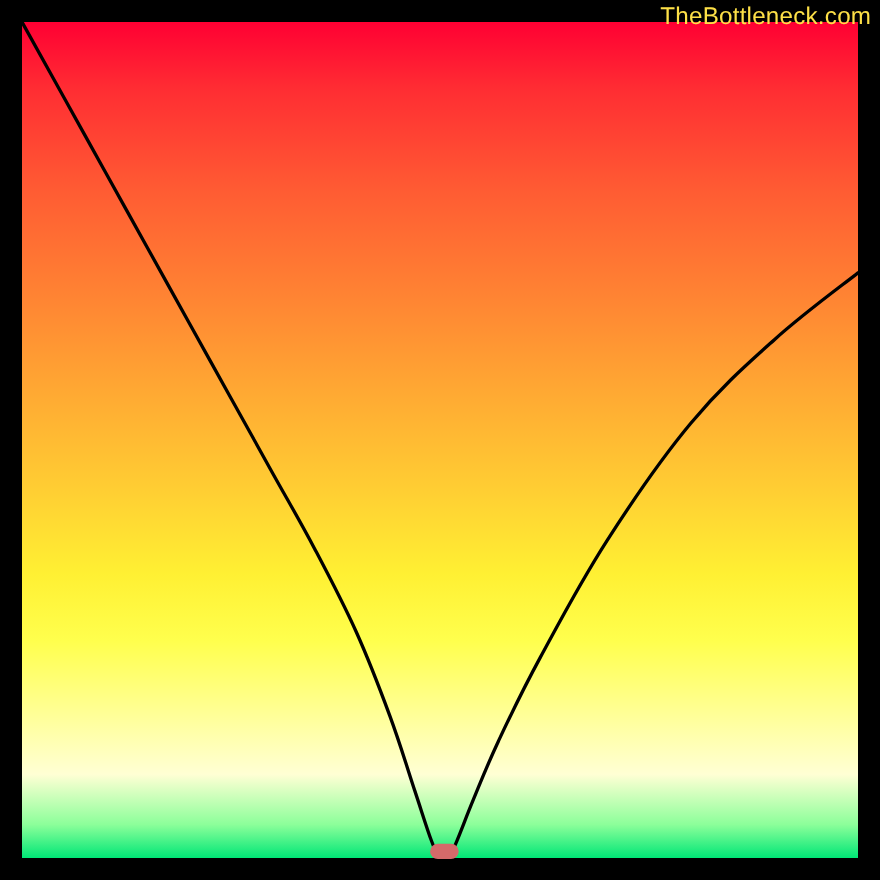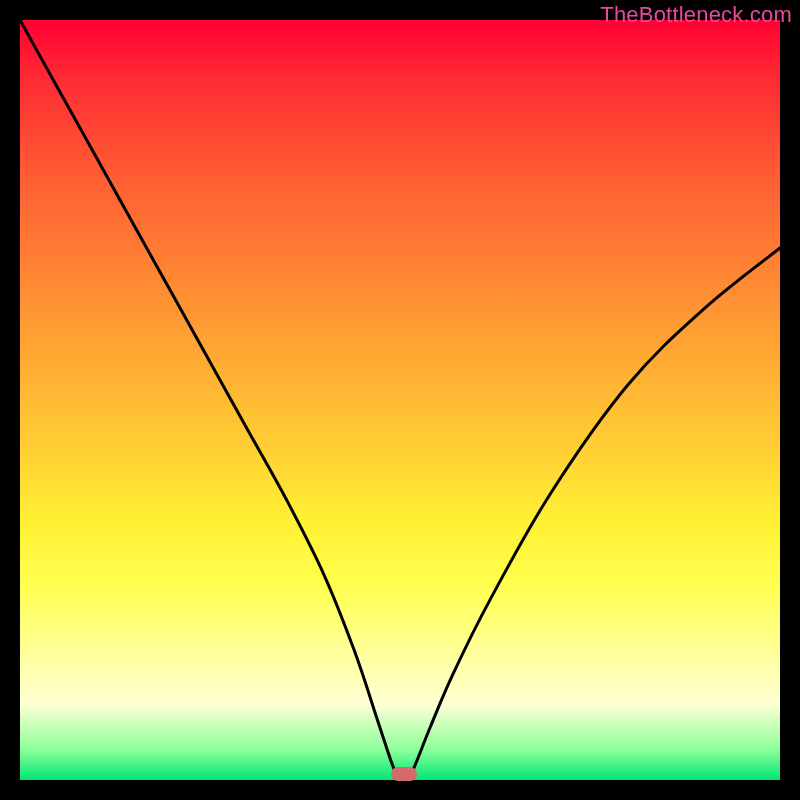--- a/index.html
+++ b/index.html
@@ -52,21 +52,21 @@
     width: 26px;
     height: 14px;
     border-radius: 7px;
     background: #d46a6a;
     transform: translate(-50%, -50%);
   }
   .watermark {
     position: absolute;
     top: 2px;
     right: 8px;
-    color: #ec4899;
+    color: #fde047;
     font-size: 22px;
     font-weight: 500;
     letter-spacing: 0.2px;
     user-select: none;
   }
 </style>
 </head>
 <body>
 
 <div class="frame">

